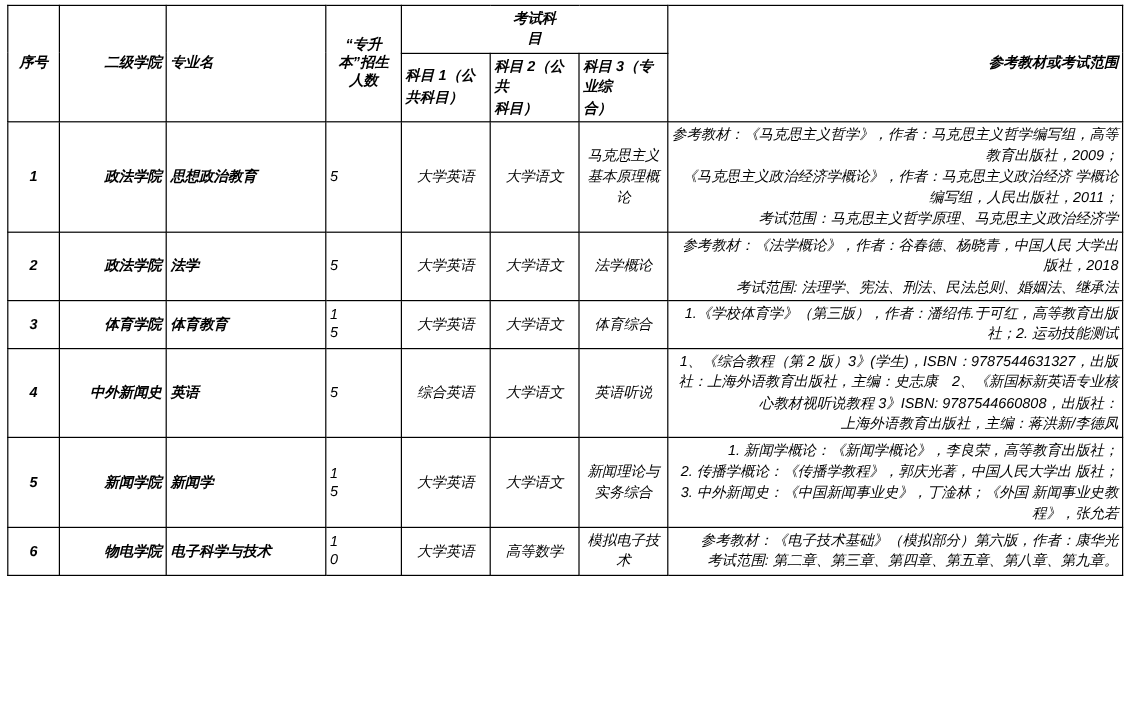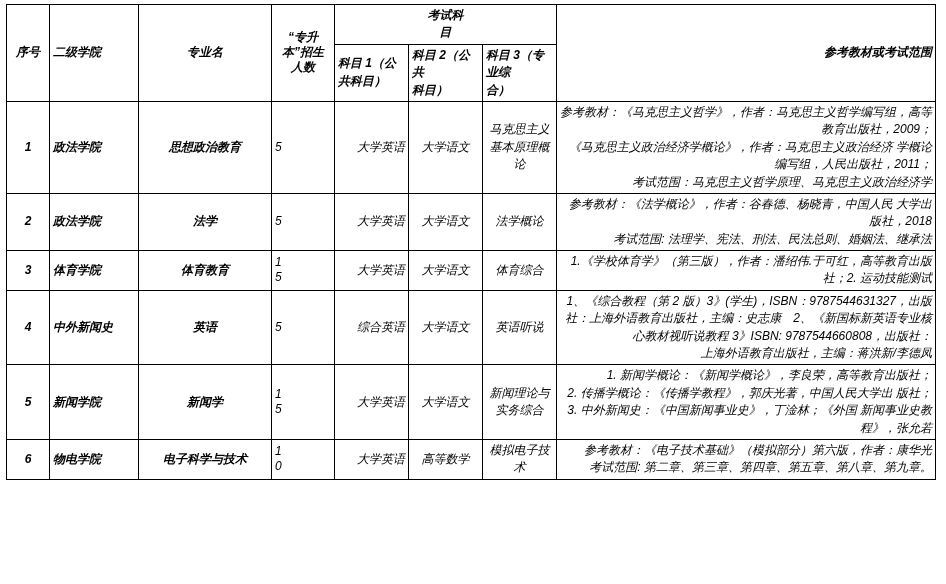--- a/index.html
+++ b/index.html
@@ -37,24 +37,24 @@
     font-weight: bold;
     font-size: 13px;
   }
   th.sub {
     font-weight: bold;
     font-size: 12px;
     text-align: left;
     padding-left: 4px;
   }
   .c-seq      { width: 36px;  text-align: center; font-weight: bold; font-size: 13px;}
-  .c-college  { width: 82px;  text-align: left; font-weight: bold; font-size: 13px;}
-  .c-major    { width: 126px; text-align: center; font-weight: bold; font-size: 13px;}
+  .c-college  { width: 82px;  text-align: right; font-weight: bold; font-size: 13px;}
+  .c-major    { width: 126px; text-align: left; font-weight: bold; font-size: 13px;}
   .c-num      { width: 56px;  font-size: 12px;}
-  .c-s1       { width: 70px;  text-align: right; font-size: 12px;}
+  .c-s1       { width: 70px;  text-align: center; font-size: 12px;}
   .c-s2       { width: 70px;  text-align: center; font-size: 12px;}
   .c-s3       { width: 88px;  text-align: center; font-size: 12px;}
   .c-ref      { width: 372px; text-align: right; font-size: 12px; padding: 4px 6px;}
 
   .hdr-seq, .hdr-college, .hdr-major, .hdr-num { vertical-align: middle; }
   .hdr-num { font-size: 12.5px; line-height: 1.5; }
   .hdr-exam { font-size: 13px; }
   .hdr-ref { font-size: 13px; }
 
   .num-stack { line-height: 1.25; }

